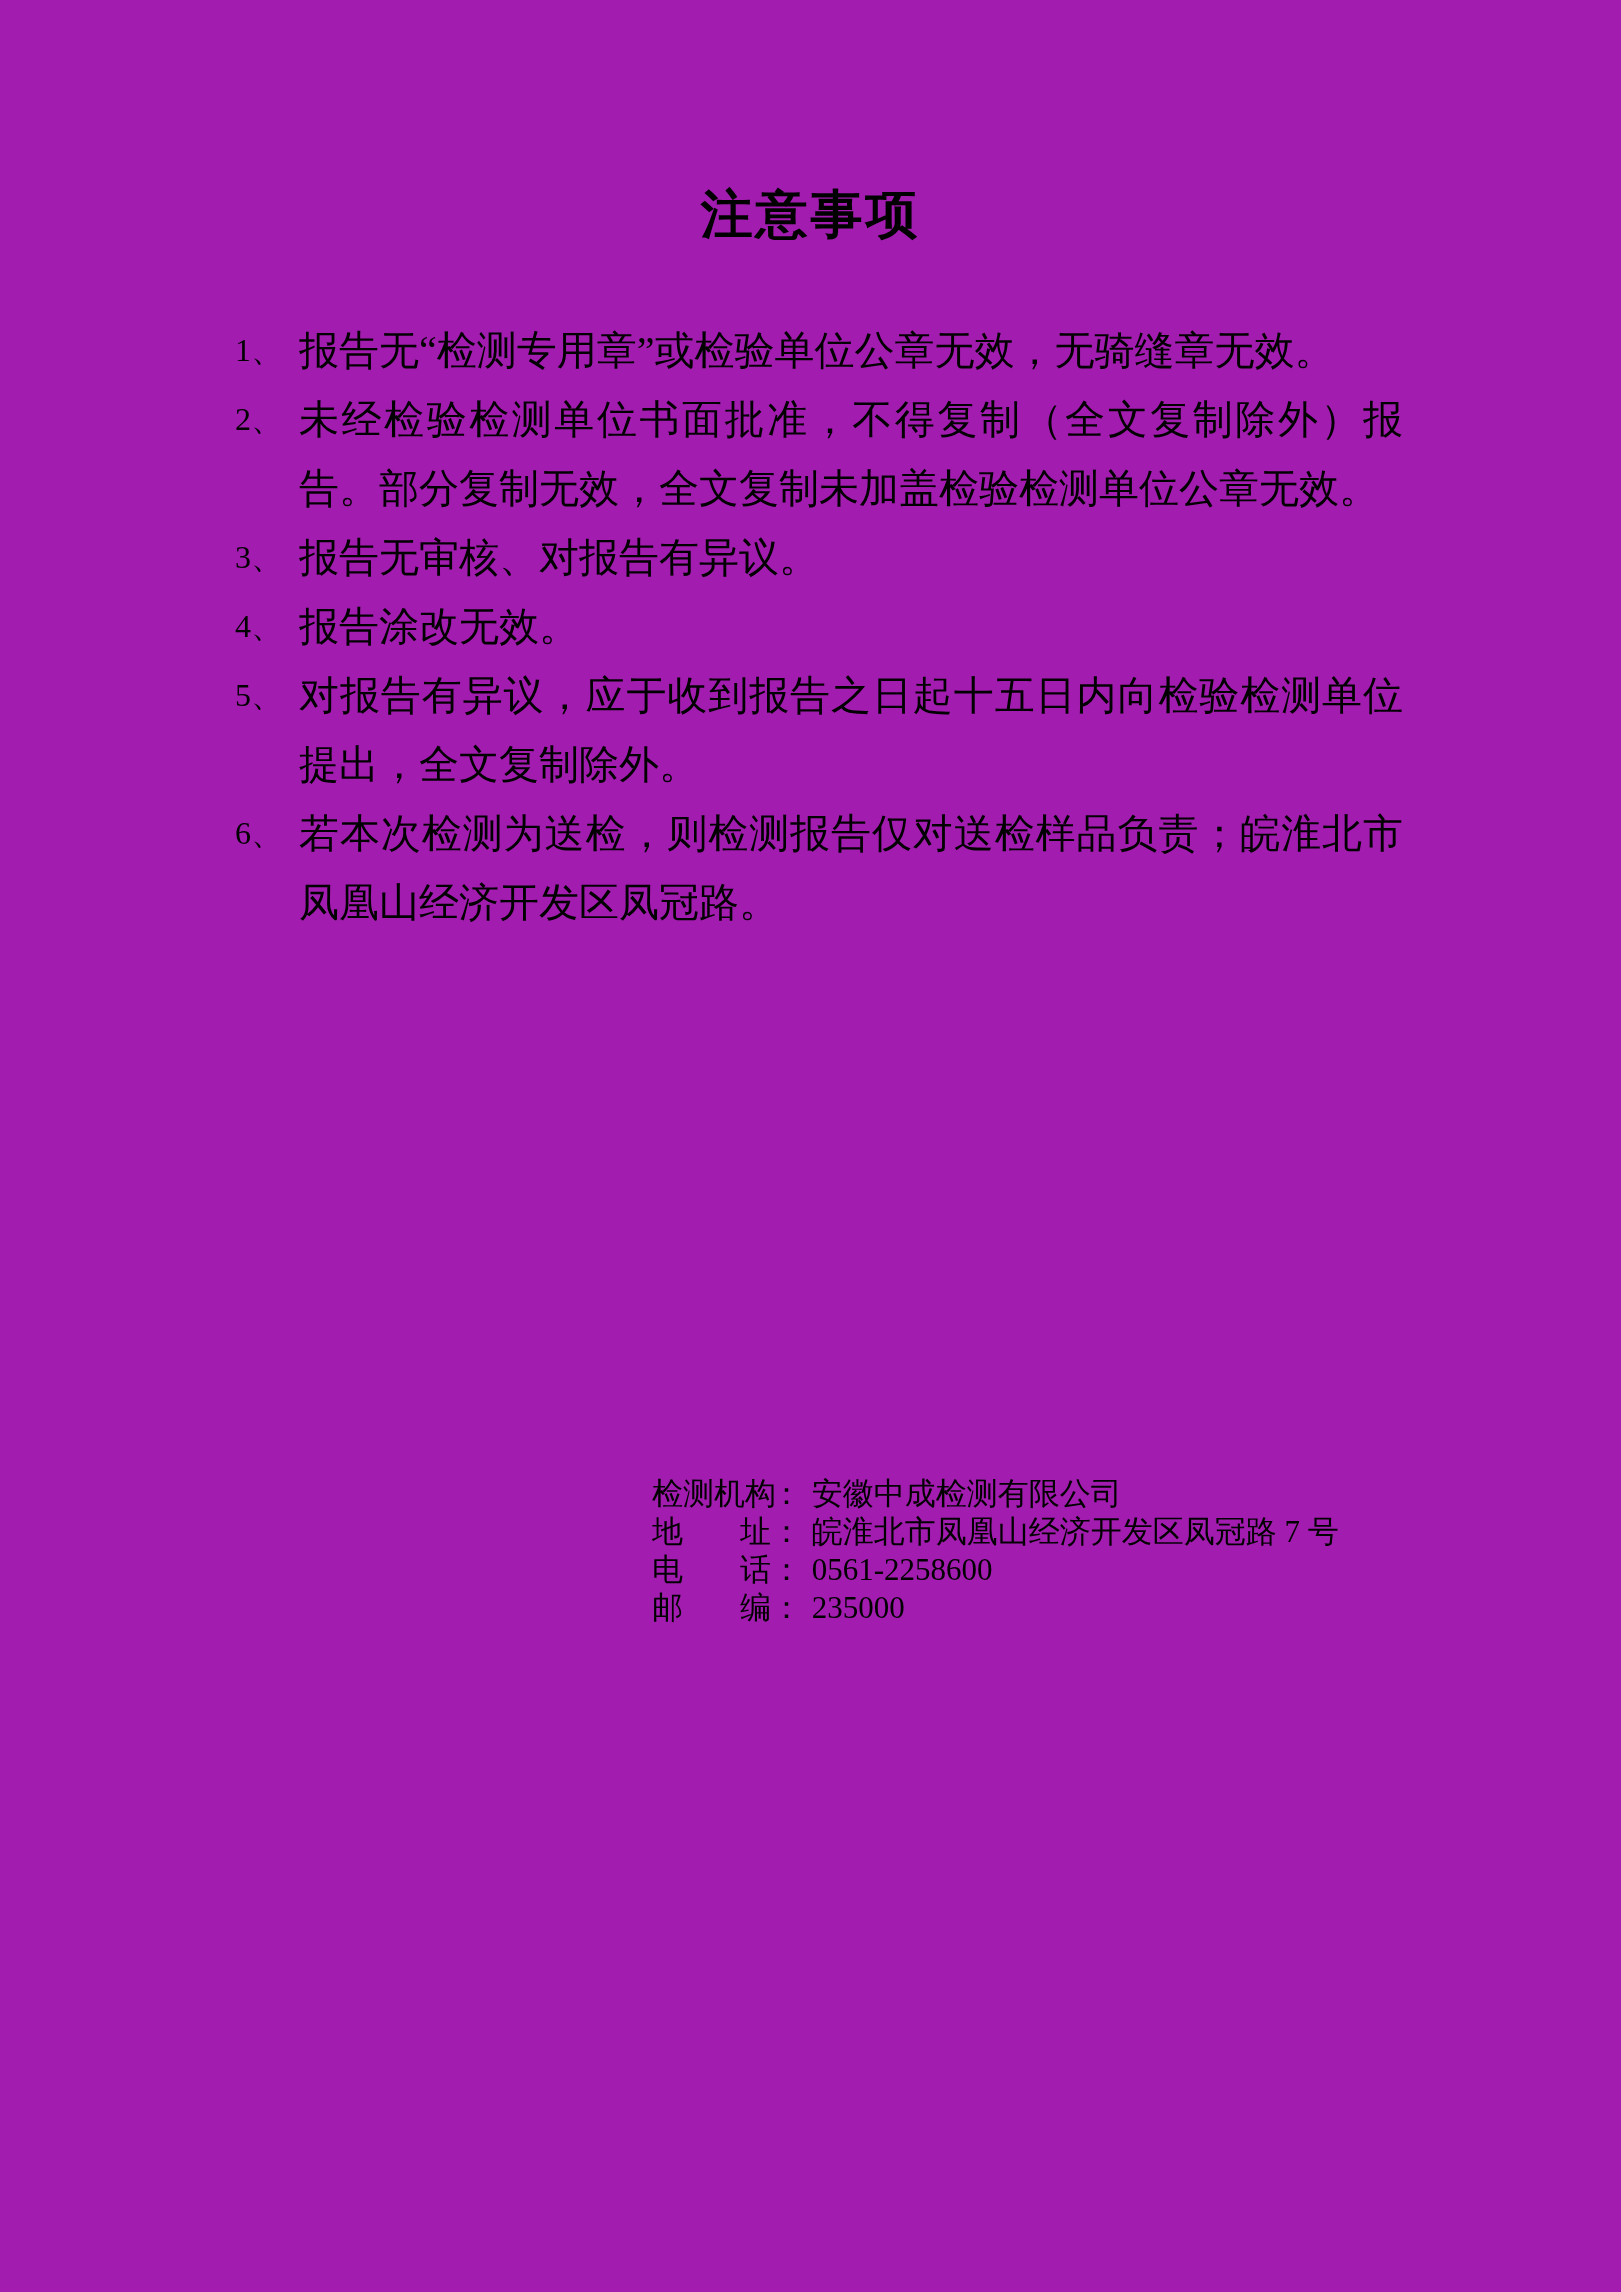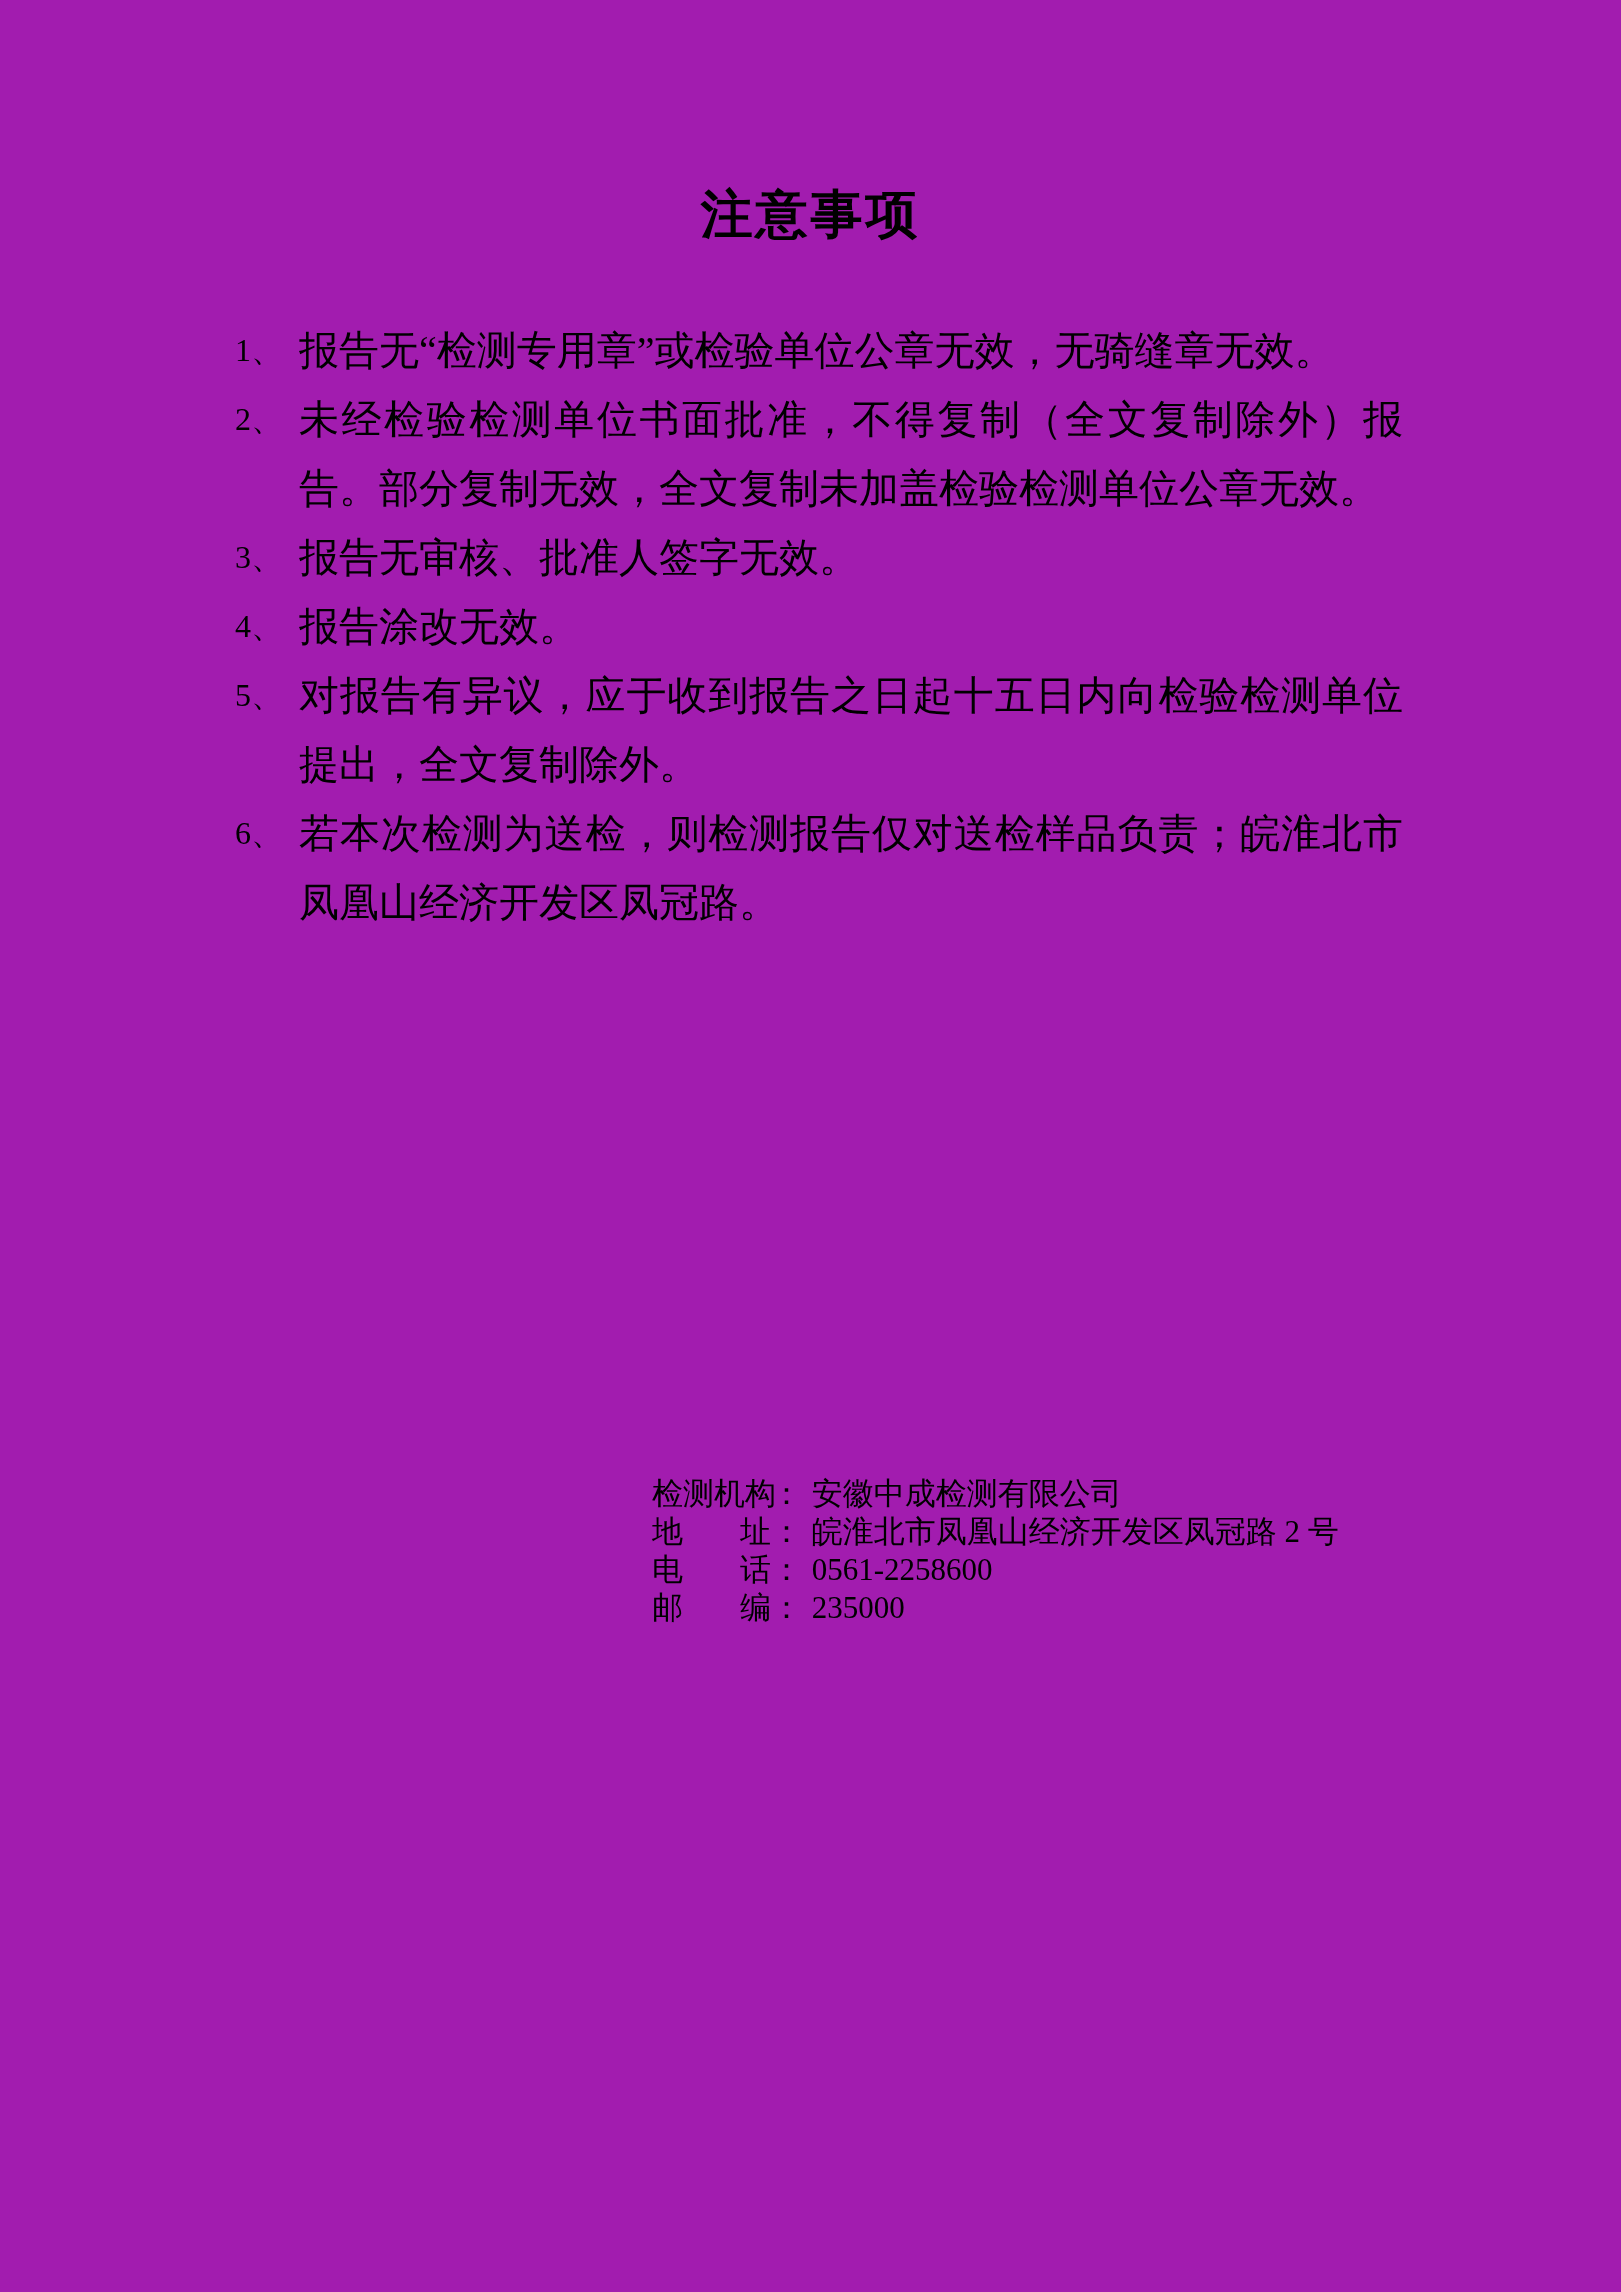--- a/index.html
+++ b/index.html
@@ -92,21 +92,21 @@
       <span class="note-text">报告无“检测专用章”或检验单位公章无效，无骑缝章无效。</span>
     </div>
 
     <div class="note">
       <span class="note-num">2、</span>
       <span class="note-text">未经检验检测单位书面批准，不得复制（全文复制除外）报告。部分复制无效，全文复制未加盖检验检测单位公章无效。</span>
     </div>
 
     <div class="note">
       <span class="note-num">3、</span>
-      <span class="note-text">报告无审核、批准人签字无效。</span>
+      <span class="note-text">报告无审核、对报告有异议。</span>
     </div>
 
     <div class="note">
       <span class="note-num">4、</span>
       <span class="note-text">报告涂改无效。</span>
     </div>
 
     <div class="note">
       <span class="note-num">5、</span>
       <span class="note-text">对报告有异议，应于收到报告之日起十五日内向检验检测单位提出，全文复制除外。</span>
@@ -119,21 +119,21 @@
 
   </div>
 
   <div class="contact">
 
     <div class="contact-row">
       <span class="contact-label">检测机构</span><span class="contact-colon">：</span><span class="contact-value">安徽中成检测有限公司</span>
     </div>
 
     <div class="contact-row">
-      <span class="contact-label">地址</span><span class="contact-colon">：</span><span class="contact-value">皖淮北市凤凰山经济开发区凤冠路 2 号</span>
+      <span class="contact-label">地址</span><span class="contact-colon">：</span><span class="contact-value">皖淮北市凤凰山经济开发区凤冠路 7 号</span>
     </div>
 
     <div class="contact-row">
       <span class="contact-label">电话</span><span class="contact-colon">：</span><span class="contact-value">0561-2258600</span>
     </div>
 
     <div class="contact-row">
       <span class="contact-label">邮编</span><span class="contact-colon">：</span><span class="contact-value">235000</span>
     </div>
 

